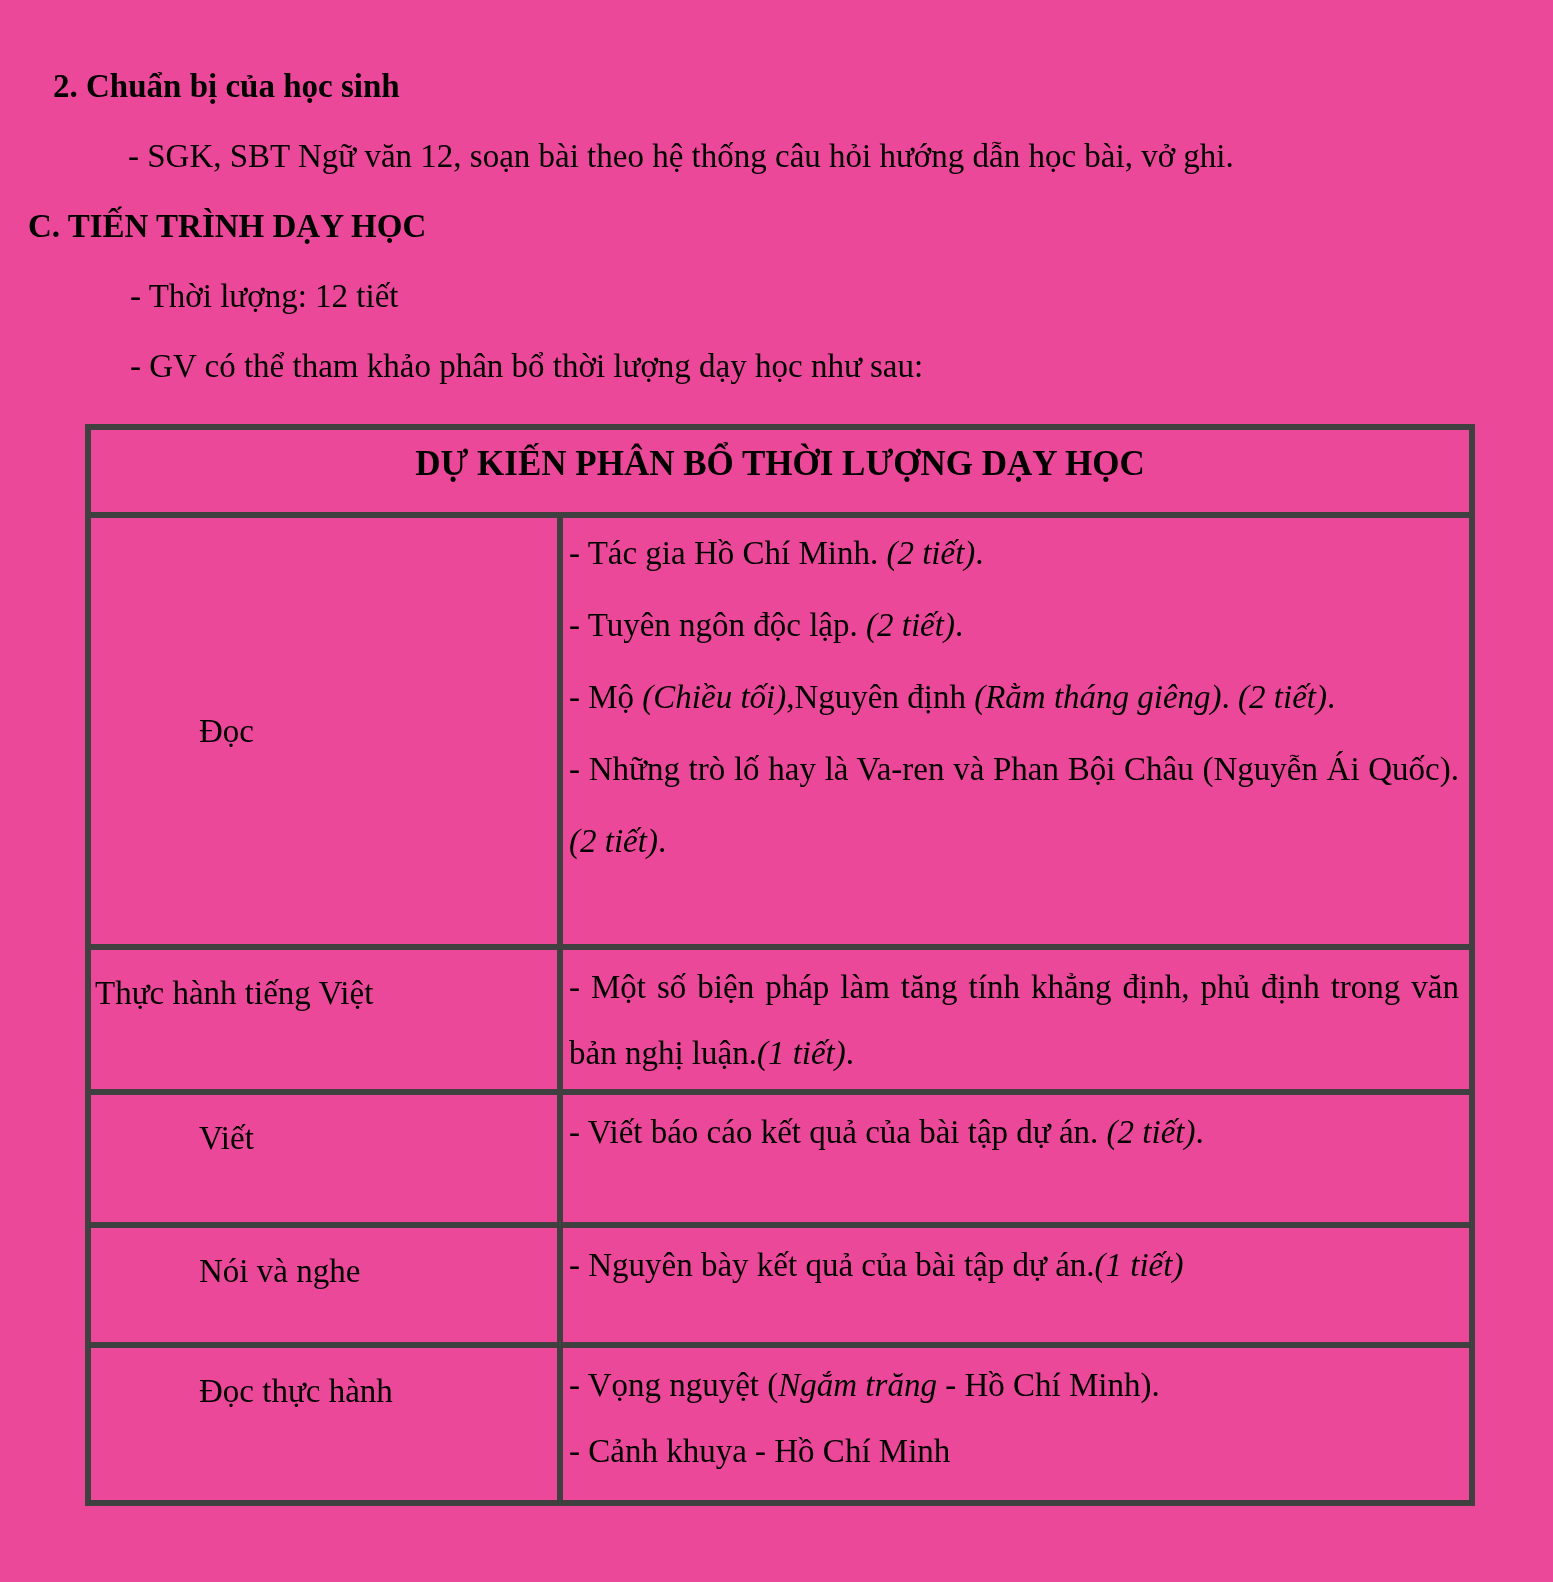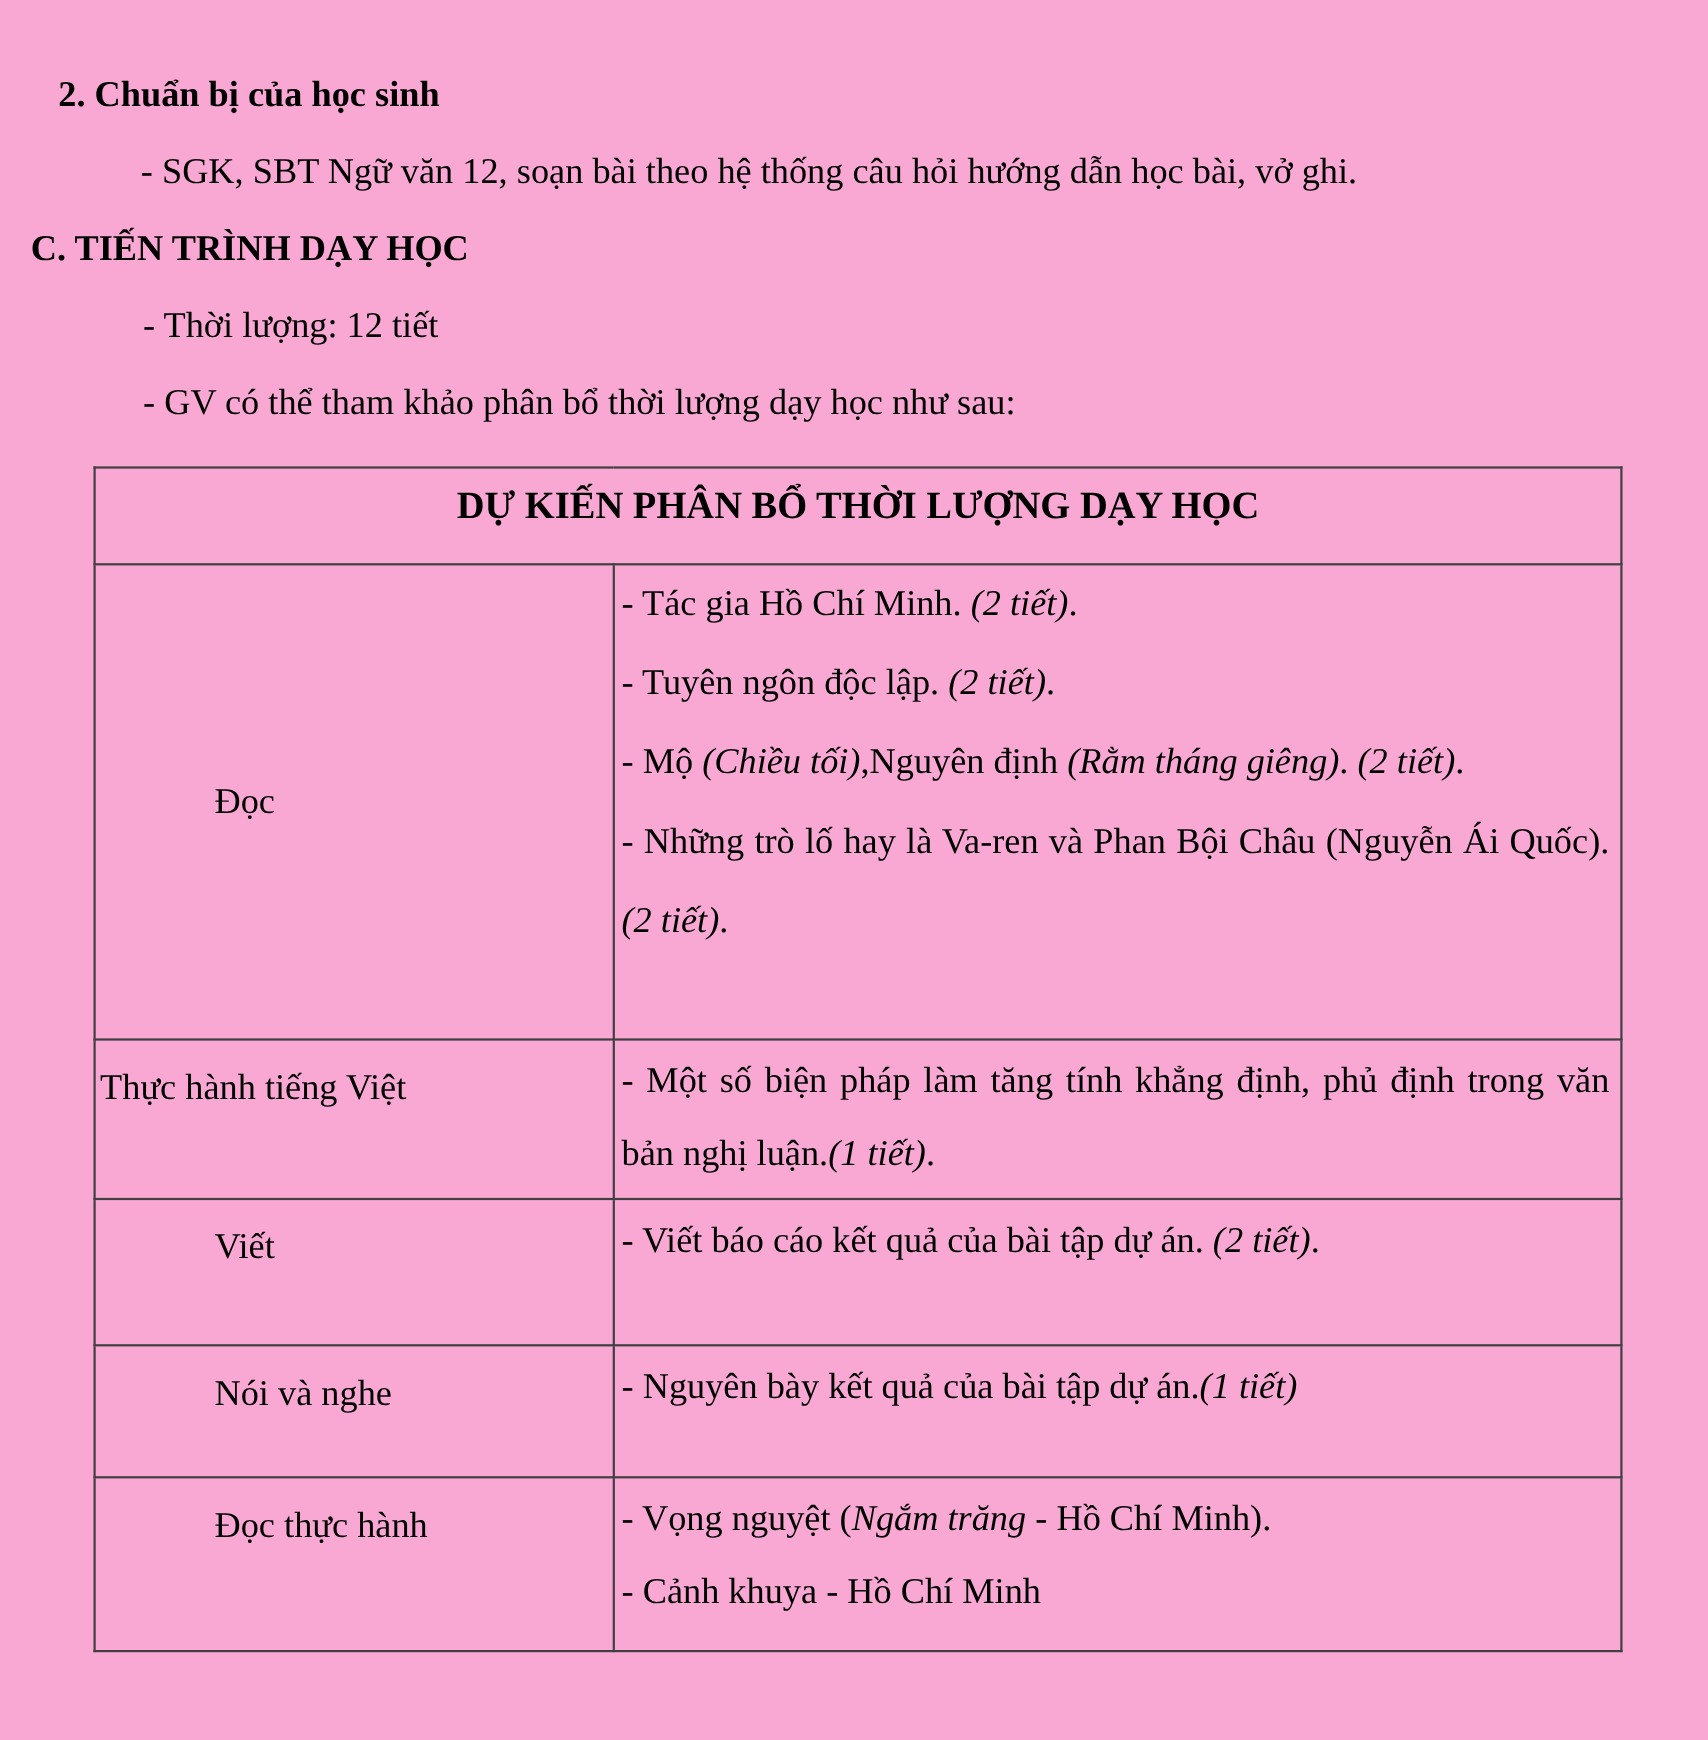--- a/index.html
+++ b/index.html
@@ -1,41 +1,41 @@
 <!DOCTYPE html>
 <html><head>
 <meta charset="utf-8">
 <style>
   * { box-sizing: border-box; }
   html, body { margin: 0; padding: 0; background: #ffffff; }
   .page {
     width: 1553px;
     height: 1582px;
-    background: #f9a8d4;
+    background: #ec4899;
     color: #000000;
     font-family: "Liberation Serif", serif;
     font-size: 33px;
     line-height: 2.12;
     padding: 52px 70px 20px 28px;
     overflow: hidden;
   }
   p { margin: 0; }
   .heading-bold { font-weight: bold; }
   .heading-2 { padding-left: 25px; }
   .para-indent { text-indent: 100px; }
   .bullet-line { padding-left: 102px; }
 
   table.schedule {
     border-collapse: collapse;
     table-layout: fixed;
     width: 1390px;
     margin: 22px 0 0 57px;
   }
   table.schedule td {
-    border: 2px solid #404040;
+    border: 6px solid #404040;
     vertical-align: top;
   }
   .t-title {
     text-align: center;
     font-weight: bold;
     font-size: 35px;
     line-height: 1.7;
     height: 88px;
     padding-top: 4px;
   }

